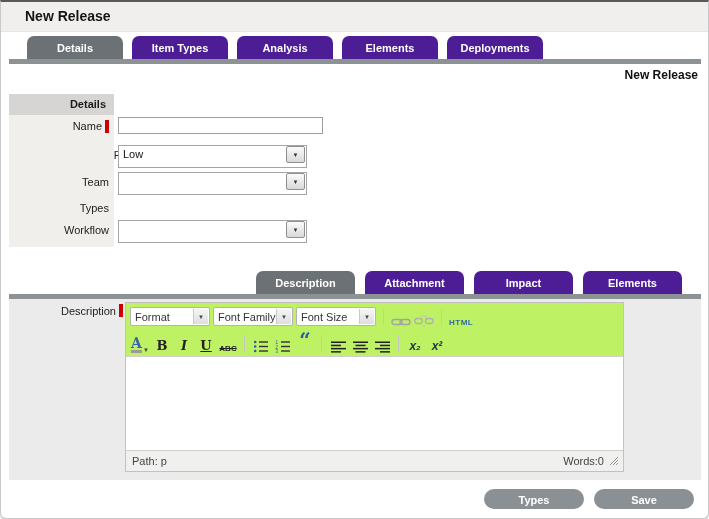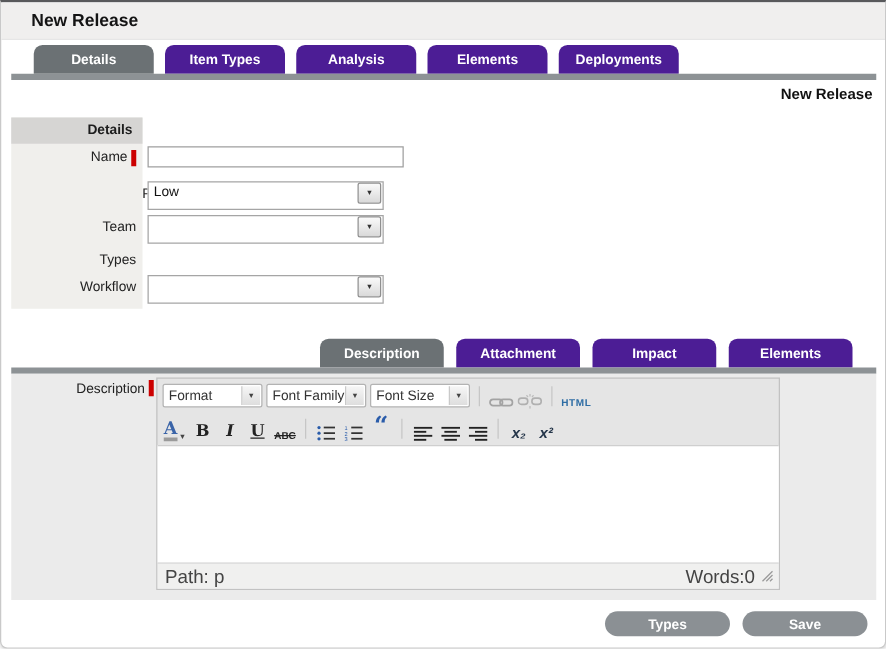--- a/index.html
+++ b/index.html
@@ -52,21 +52,21 @@
     background:linear-gradient(#fafafa,#d9d9d9);display:flex;align-items:center;
     justify-content:center;font-size:6px;color:#333;
   }
   .desc-panel{position:absolute;left:8px;top:297px;width:692px;height:181px;background:#ebebeb;}
   .desc-label-row{
     position:absolute;left:0;top:302px;width:122px;display:flex;justify-content:flex-end;
     align-items:center;gap:3px;font-size:11px;color:#222;
   }
   .editor{
     position:absolute;left:124px;top:300px;width:499px;height:170px;box-sizing:border-box;
-    border:1px solid #c2c2c2;background:#e5e5e5;
+    border:1px solid #c2c2c2;background:#bef264;
   }
   .tb1{height:27px;display:flex;align-items:center;padding-left:4px;gap:3px;}
   .tb2{height:25px;display:flex;align-items:center;padding-left:4px;gap:2px;}
   .tb-combo{
     width:80px;height:19px;border:1px solid #b3b3b3;background:#fff;border-radius:2px;
     box-sizing:border-box;display:flex;align-items:center;cursor:pointer;
   }
   .tb-combo .combo-text{flex:1;font-size:11px;color:#333;padding-left:4px;}
   .tb-combo .tb-arrow{
     width:14px;height:15px;margin-right:1px;border-left:1px solid #c9c9c9;
@@ -89,21 +89,21 @@
   .g-subsup{font-size:12px;font-weight:bold;color:#25364a;font-style:italic;}
   .g-html{font-size:8px;font-weight:bold;color:#2e6da4;letter-spacing:.5px;}
   .edit-area{
     position:absolute;left:0;right:0;top:53px;bottom:20px;background:#ffffff;
     border-top:1px solid #cfcfcf;border-bottom:1px solid #cfcfcf;font-size:11px;padding:2px;
     box-sizing:border-box;outline:none;
   }
   .statusbar{
     position:absolute;left:0;right:0;bottom:0;height:20px;background:#f0f0ef;
     display:flex;align-items:center;justify-content:space-between;padding:0 4px 0 6px;
-    font-size:15px;color:#444;
+    font-size:11px;color:#444;
   }
   .status-right{display:flex;align-items:center;gap:4px;}
   .pill-btn{
     position:absolute;top:487px;width:100px;height:20px;background:#8b9094;border:none;
     border-radius:10px;color:#ffffff;font-size:11px;font-weight:bold;text-align:center;
     line-height:20px;cursor:pointer;font-family:"Liberation Sans",sans-serif;
   }
   .btn-cancel{left:483px;}
   .btn-save{left:593px;}
 </style>

